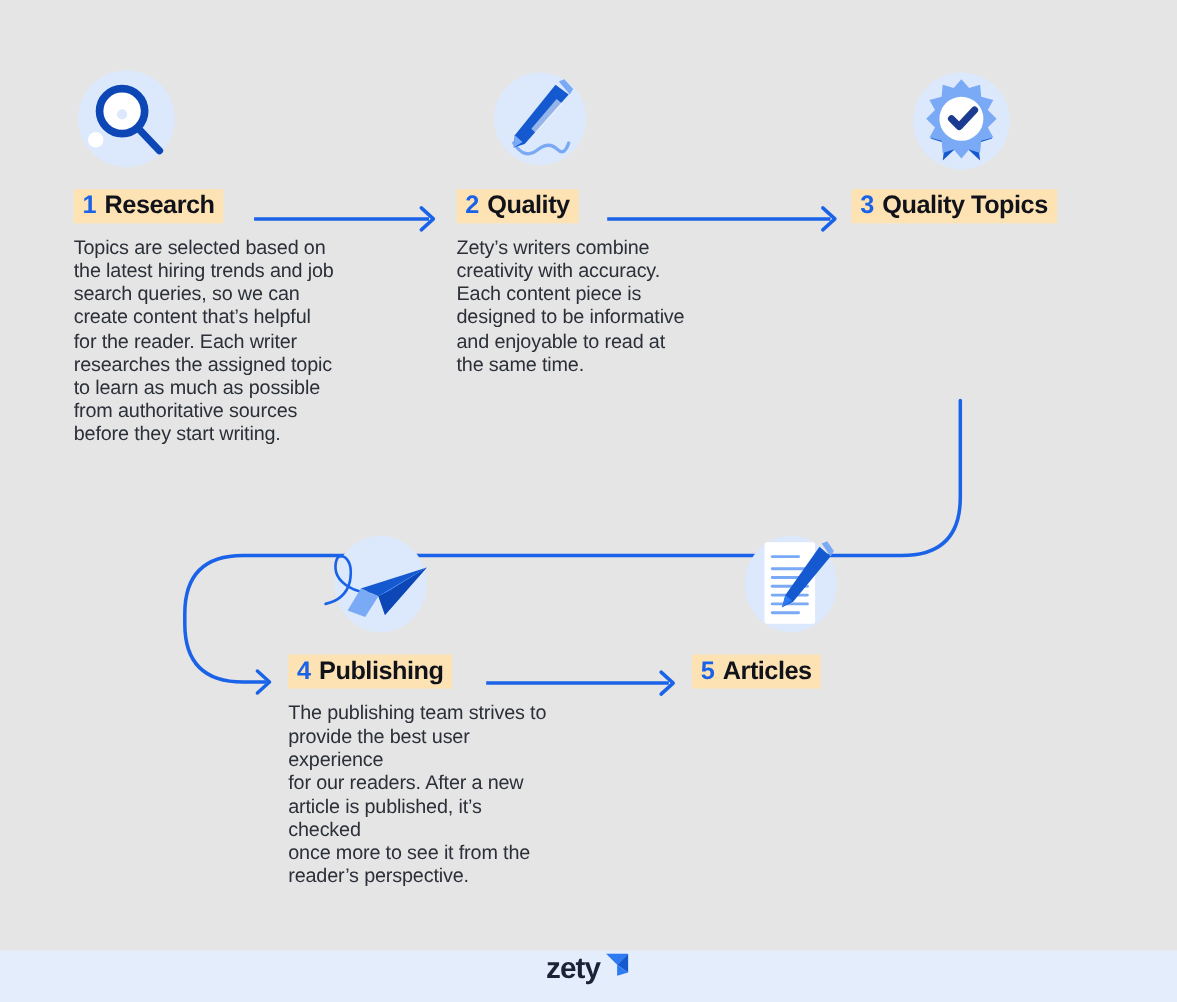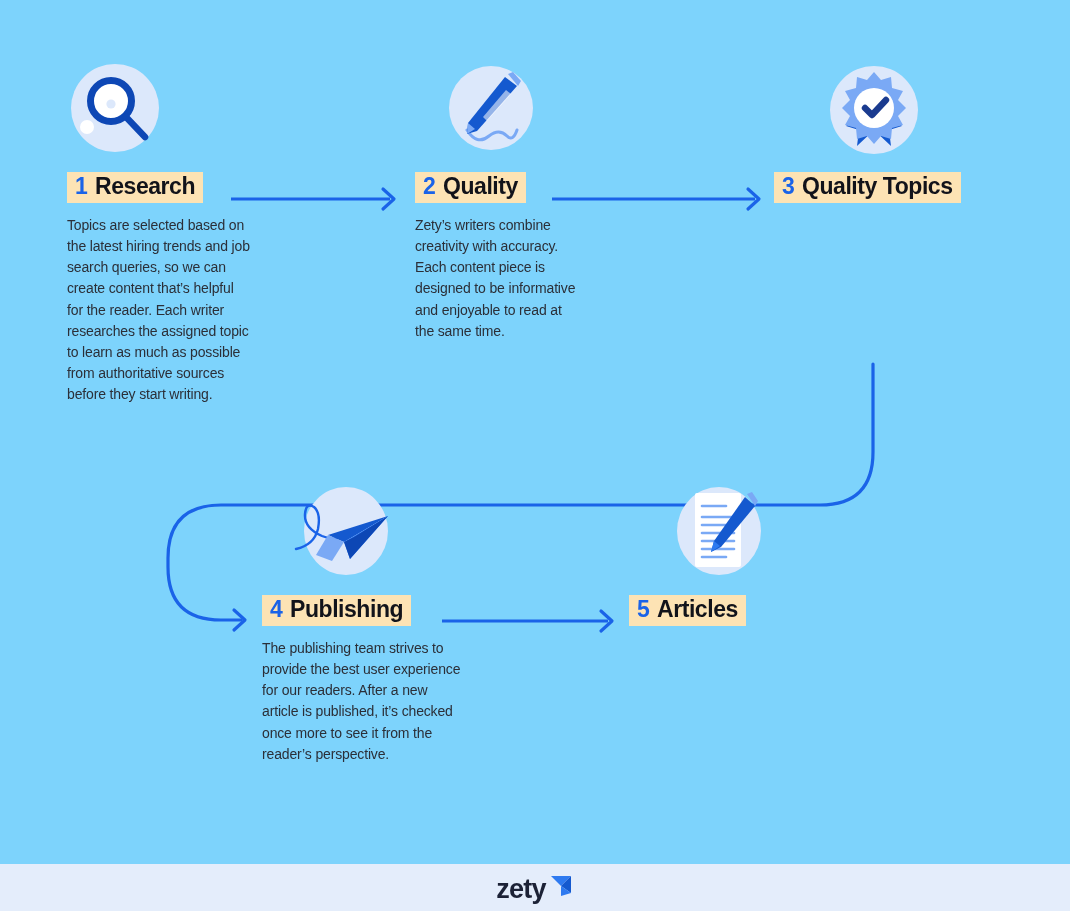--- a/index.html
+++ b/index.html
@@ -13,21 +13,21 @@
 
   body {
     font-family: "Liberation Sans", sans-serif;
     background: #f5f8fe;
   }
 
   .page {
     position: relative;
     width: 1070px;
     height: 899px;
-    background: #7dd3fc;
+    background: #e5e5e5;
   }
 
   
   .connectors {
     position: absolute;
     left: 0; top: 0;
     width: 1070px;
     height: 911px;
     pointer-events: none;
   }
@@ -64,21 +64,21 @@
   .step-title {
     color: #12131a;
     font-size: 23px;
     font-weight: bold;
     letter-spacing: -0.45px;
     margin-left: 3px;
   }
 
   .step-body {
     margin-top: 12px;
-    font-size: 14px;
+    font-size: 18px;
     line-height: 21.2px;
     color: #2b2f38;
     letter-spacing: -0.15px;
     white-space: pre-line;
   }
 
   
   #step-1 { left: 67px;  top: 60px;  width: 250px; }
   #step-2 { left: 415px; top: 60px;  width: 215px; }
   #step-3 { left: 774px; top: 60px;  width: 265px; }
@@ -93,21 +93,21 @@
 
   
   .footer {
     position: absolute;
     left: 0;
     top: 864px;
     width: 1070px;
     height: 47px;
     background: #e4edfb;
     display: flex;
-    align-items: center;
+    align-items: flex-start;
     justify-content: center;
   }
 
   .logo {
     display: flex;
     align-items: flex-end;
     gap: 2px;
   }
 
   .logo-word {

